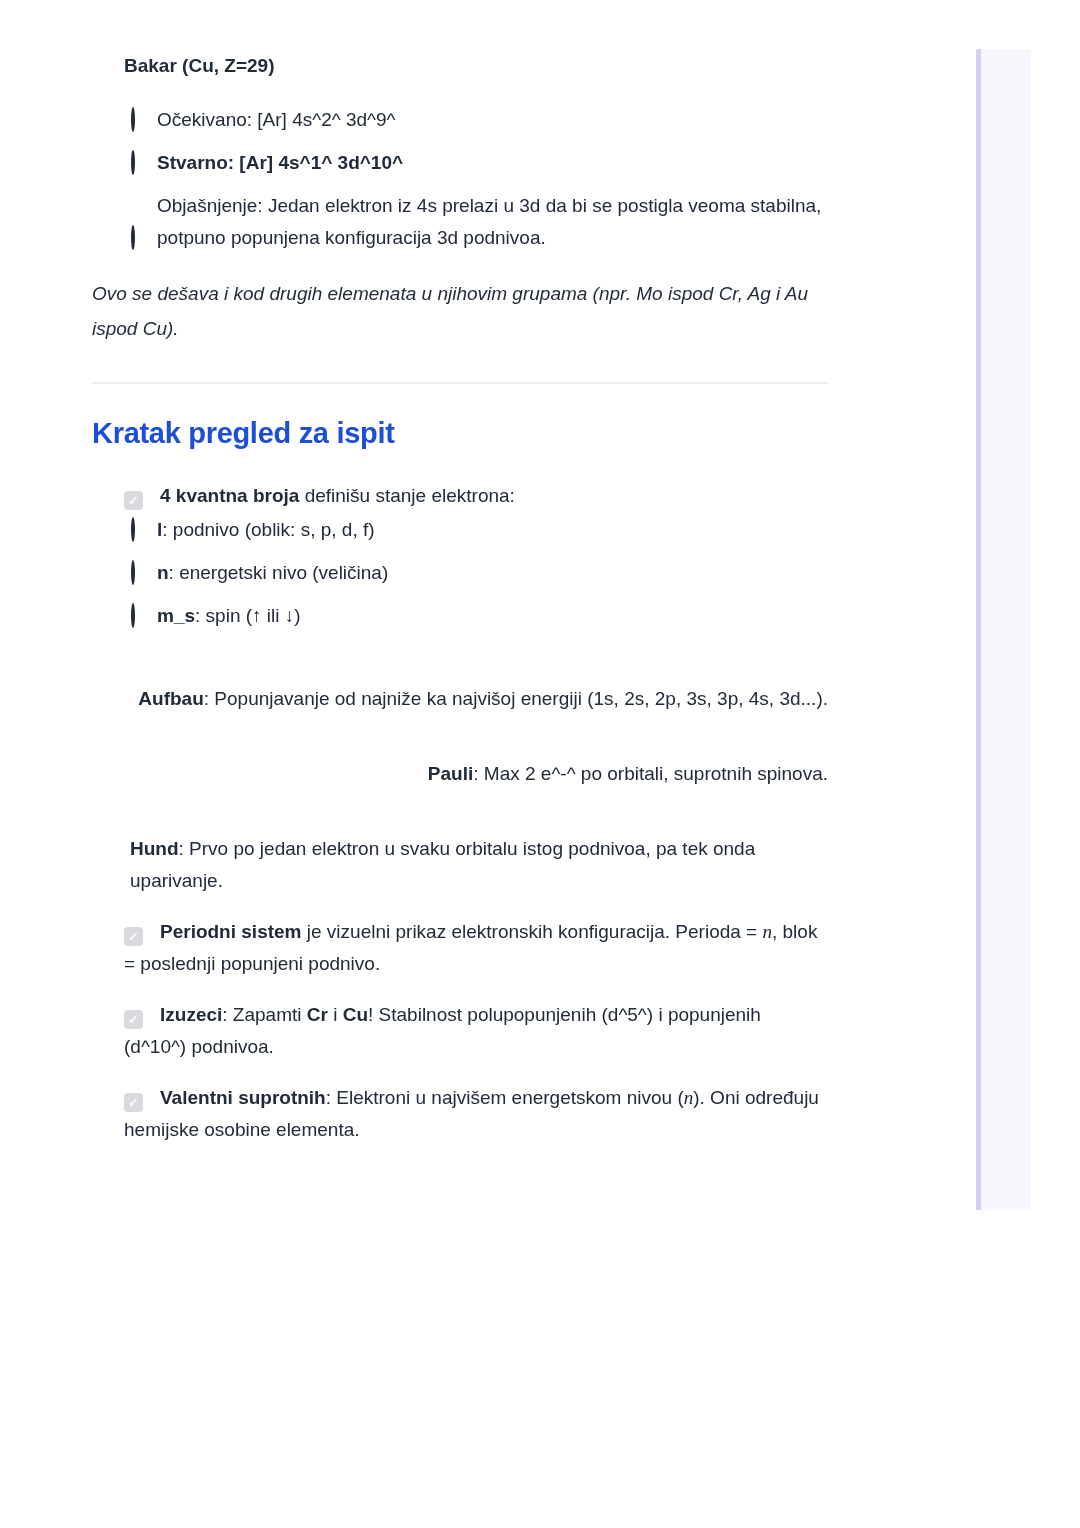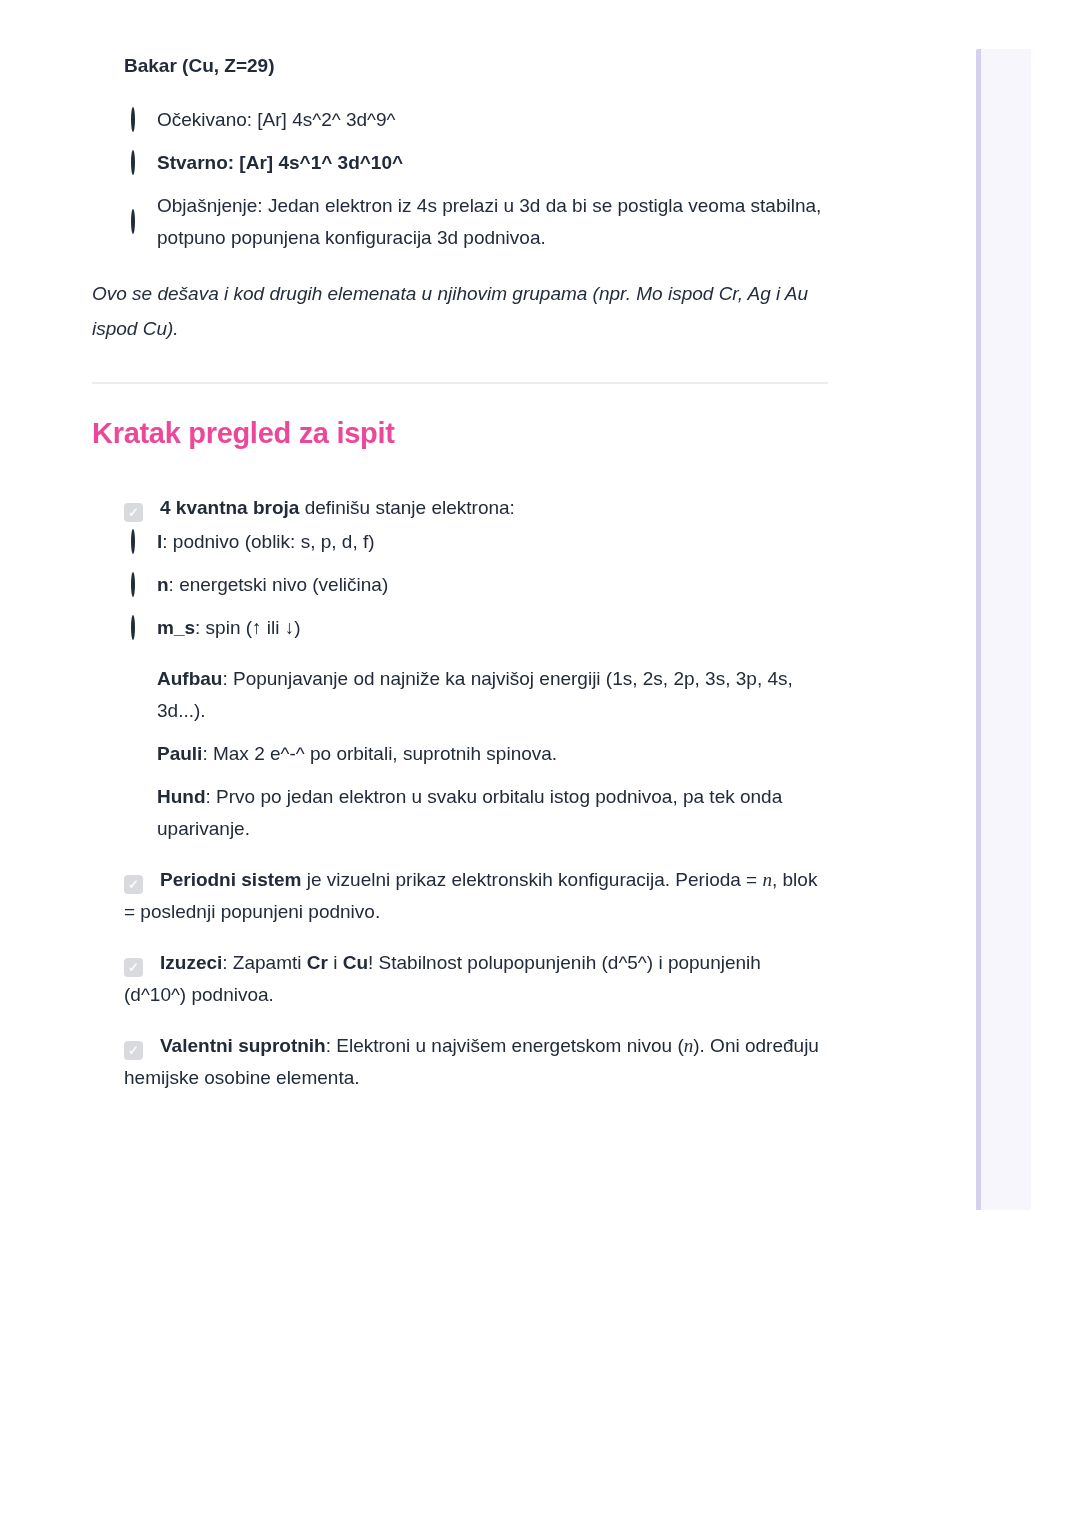--- a/index.html
+++ b/index.html
@@ -20,34 +20,34 @@
     border-left:5px solid #d4d0ed;
     box-sizing:border-box;
     border-top-left-radius:2px;
   }
 
   .content {
     position:absolute; left:92px; top:50px; width:736px;
     font-size:19px; line-height:32px;
   }
 
-  .row { display:flex; align-items:center; }
+  .row { display:flex; align-items:flex-end; }
   .marker { flex:none; }
 
   
   .l1 > .marker { width:32px; }
   .dot { width:7px; height:7px; border-radius:50%; background:#222b3a; margin:13px 0 0 9px; }
 
   
   .l2 { padding-left:33px; margin-bottom:11px; }
   .l2 > .marker { width:32px; }
   .ring { width:10px; height:10px; box-sizing:border-box; border:2px solid #222b3a; border-radius:50%; margin:11px 0 0 6px; }
 
   
-  .l3 { padding-left:38px; margin-bottom:11px; }
+  .l3 { padding-left:38px; margin-bottom:11px;flex-direction:column; }
   .l3 > .marker { width:27px; }
   .dot2 { width:7px; height:7px; border-radius:50%; background:#222b3a; margin:13px 0 0 7px; }
 
   .txt { flex:1; min-width:0; }
   b, .b { font-weight:bold; }
 
   .title-row { margin-bottom:22px; }
   .sublist { margin-top:8px; }
   .sublist .l2:last-child { margin-bottom:0; }
 
@@ -61,25 +61,25 @@
   .divider {
     border:none;
     border-top:2px solid #ececef;
     margin:36px 0 0 0;
   }
 
   .section-heading {
     margin:30px 0 0 0;
     font-size:29px; line-height:38px;
     font-weight:bold;
-    color:#ec4899;
+    color:#1d4ed8;
     letter-spacing:-0.3px;
   }
 
-  .checklist { margin-top:40px; }
+  .checklist { margin-top:28px; }
   .chk-item { margin-bottom:19px; }
   .chk-item .sublist { margin-top:2px; }
   .chk-item:last-child { margin-bottom:0; }
 
   .checkbox {
     display:inline-block;
     width:19px; height:19px;
     background:#d8dade;
     border-radius:4px;
     margin-right:17px;

